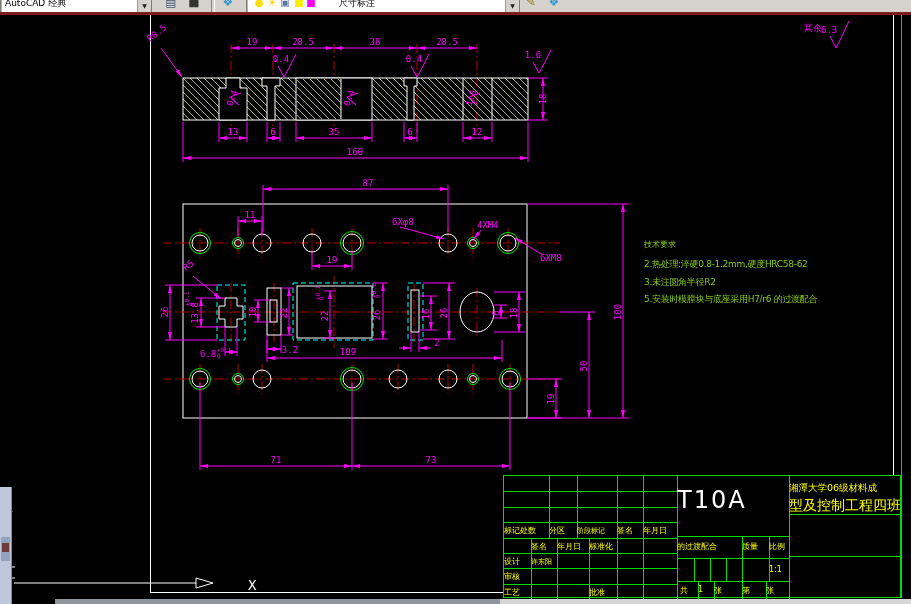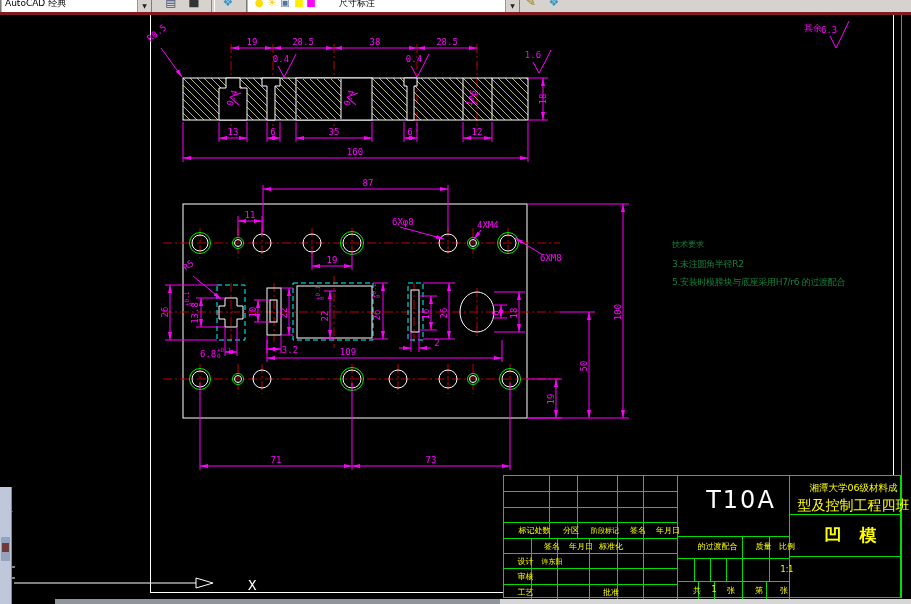--- a/index.html
+++ b/index.html
@@ -20,29 +20,29 @@
   .w{stroke:#fff;fill:none;stroke-width:1;}
   .wf{stroke:#fff;fill:#000;stroke-width:1;}
   .d{stroke:#ff00ff;fill:none;stroke-width:1;}
   .dt{fill:#ff00ff;font-family:"DejaVu Sans Mono",monospace;font-size:9px;text-anchor:middle;}
   .dts{fill:#ff00ff;font-family:"DejaVu Sans Mono",monospace;font-size:9px;text-anchor:start;}
   .dtt{fill:#ff00ff;font-family:"DejaVu Sans Mono",monospace;font-size:6px;text-anchor:start;}
   .cl{stroke:#c00000;fill:none;stroke-width:1;stroke-dasharray:9 3 2 3;}
   .cy{stroke:#00ffff;fill:none;stroke-width:1;stroke-dasharray:5 3;}
   .g{stroke:#00ee00;fill:none;stroke-width:1;}
   
-  #notes{position:absolute;left:672px;top:239px;width:225px;color:#15803d;z-index:4;}
+  #notes{position:absolute;left:644px;top:239px;width:225px;color:#84cc16;z-index:4;}
   #notes .nt{font-size:8px;margin-bottom:6px;}
   #notes .ni{font-size:9px;line-height:17.5px;white-space:nowrap;letter-spacing:-0.3px;}
   
   #tblock{position:absolute;left:503px;top:475px;width:398px;height:123px;box-sizing:border-box;
           border:1px solid #00dd00;background:#000;color:#ffff00;z-index:4;}
   .tlv{position:absolute;width:1px;background:#00dd00;}
   .tlh{position:absolute;height:1px;background:#00dd00;}
-  .tbt{position:absolute;font-size:8px;white-space:nowrap;text-align:center;color:#ffff00;margin-left:8px;}
+  .tbt{position:absolute;font-size:8px;white-space:nowrap;color:#ffff00;}
   
   #lscroll{position:absolute;left:0;top:487px;width:11px;height:117px;background:#bfc8da;
            border-right:1px solid #7f8c9f;z-index:3;}
   #lscroll .thumb{position:absolute;left:1px;top:50px;width:9px;height:24px;background:#93a2bd;}
   #lscroll .mark{position:absolute;left:2px;top:56px;width:7px;height:9px;background:#6e3a3a;}
   #bstrip{position:absolute;left:55px;top:599px;width:856px;height:5px;background:#8f959d;z-index:3;}
   #bstrip .lite{position:absolute;left:445px;top:0;width:411px;height:5px;background:#d6d6d6;}
 </style>
 </head>
 <body>
@@ -335,20 +335,21 @@
     <span class="tbico" style="left:56px;top:2px;color:#ff00ff;font-size:10px;">■</span>
     <span class="ctext" style="left:92px;">尺寸标注</span>
     <span class="arrow">▼</span>
   </div>
   <span class="tbico" style="left:523px;color:#997700;">✎</span>
   <span class="tbico" style="left:546px;color:#3399cc;">❖</span>
 </div>
 
 <div id="notes">
   <div class="nt">技术要求</div>
+  <div class="ni">2.热处理:淬硬0.8-1.2mm,硬度HRC58-62</div>
   <div class="ni">3.未注圆角半径R2</div>
   <div class="ni">5.安装时模膛块与底座采用H7/r6 的过渡配合</div>
 </div>
 
 <div id="tblock">
 
   <div class="tlv" style="left:173px;top:0;height:123px;"></div>
   <div class="tlv" style="left:285px;top:0;height:123px;"></div>
   <div class="tlv" style="left:45px;top:0;height:62px;"></div>
   <div class="tlv" style="left:73px;top:0;height:62px;"></div>
@@ -397,21 +398,20 @@
   <span class="tbt" style="left:238px;top:65px;width:27px;">质量</span>
   <span class="tbt" style="left:265px;top:65px;width:20px;">比例</span>
   <span class="tbt" style="left:265px;top:89px;width:20px;">1:1</span>
   <span class="tbt" style="left:176px;top:109px;width:18px;">共</span>
   <span class="tbt" style="left:194px;top:109px;width:16px;">1</span>
   <span class="tbt" style="left:210px;top:109px;width:18px;">张</span>
   <span class="tbt" style="left:238px;top:109px;width:18px;">第</span>
   <span class="tbt" style="left:262px;top:109px;width:20px;">张</span>
   <span class="tbt" style="left:285px;top:6px;width:113px;font-size:9.5px;">湘潭大学06级材料成</span>
   <span class="tbt" style="left:285px;top:21px;width:113px;font-size:14px;">型及控制工程四班</span>
-  <span class="tbt" style="left:285px;top:48px;width:113px;font-size:17px;font-weight:bold;letter-spacing:6px;">凹  模</span>
 </div>
 
 <div id="lscroll">
   <div class="thumb"></div>
   <div class="mark"></div>
 </div>
 <div id="bstrip">
   <div class="lite"></div>
 </div>
 

